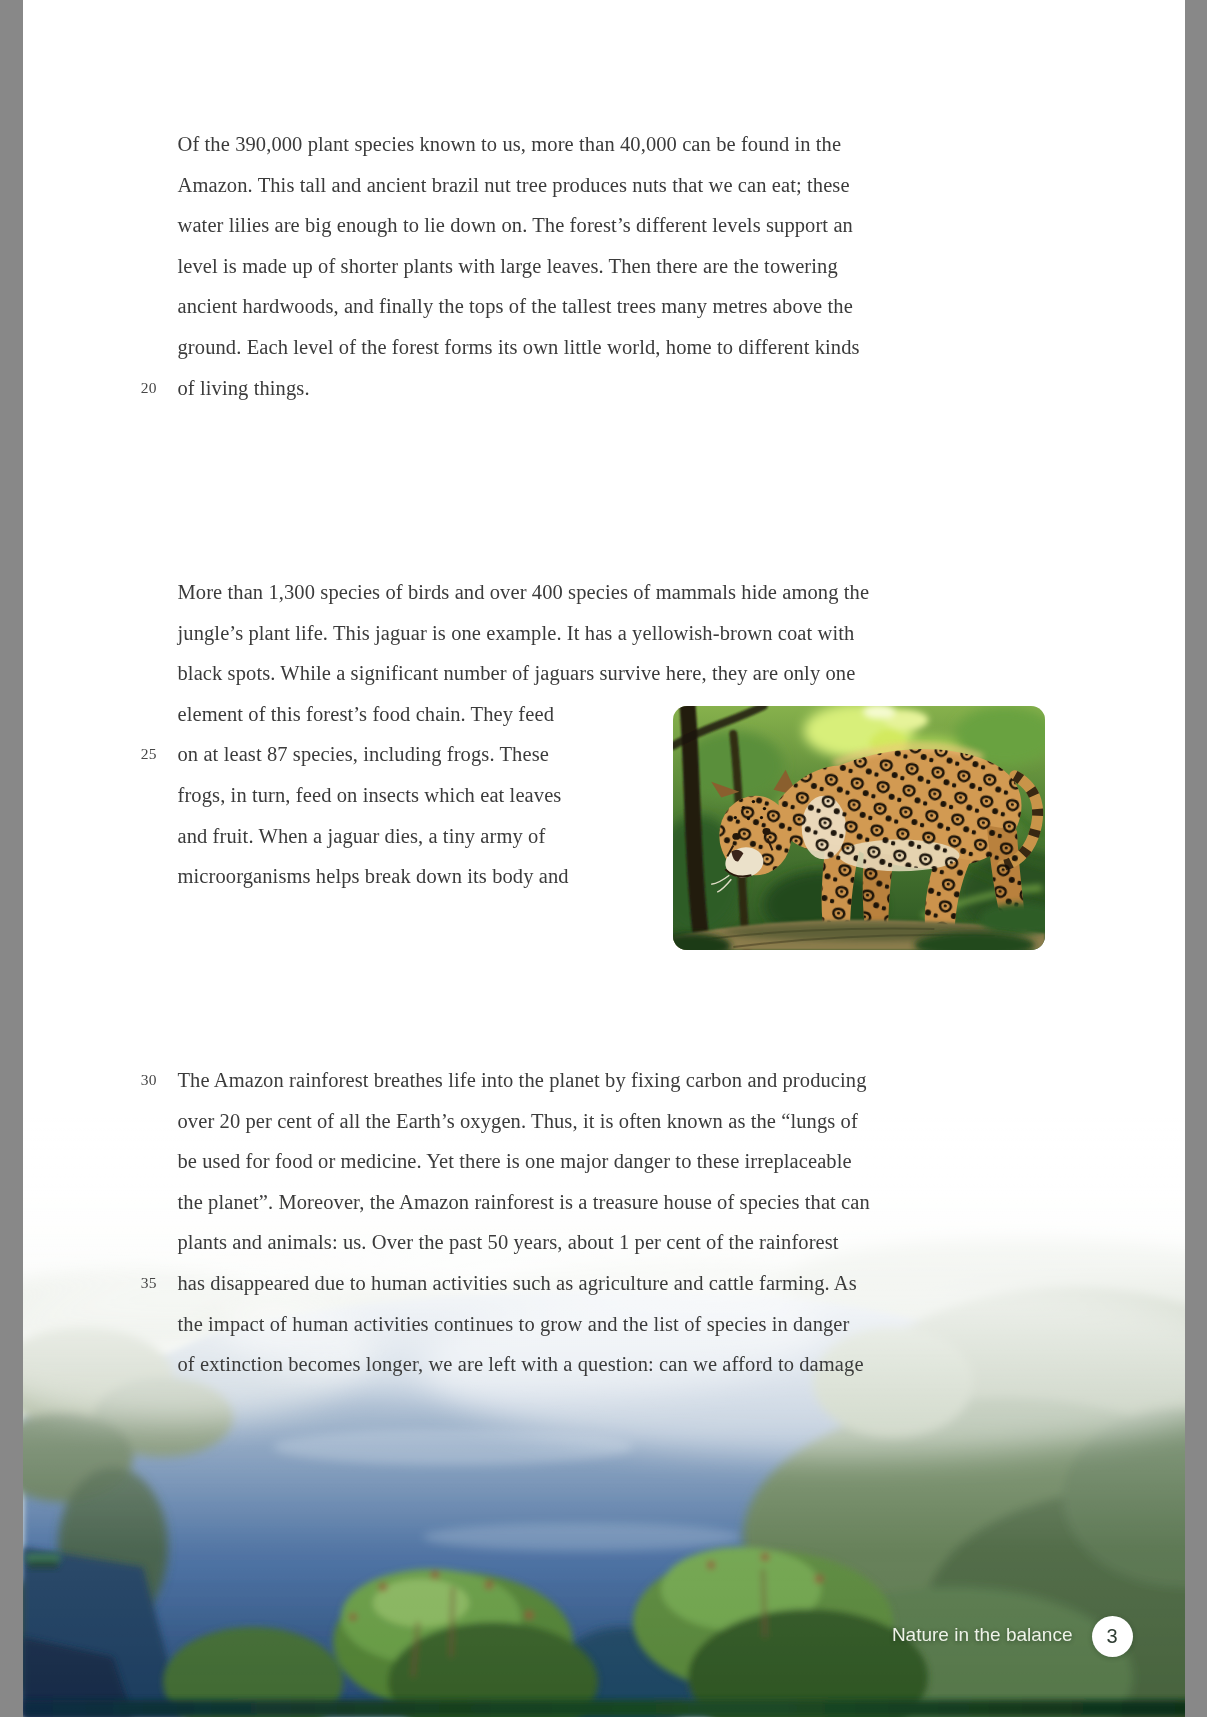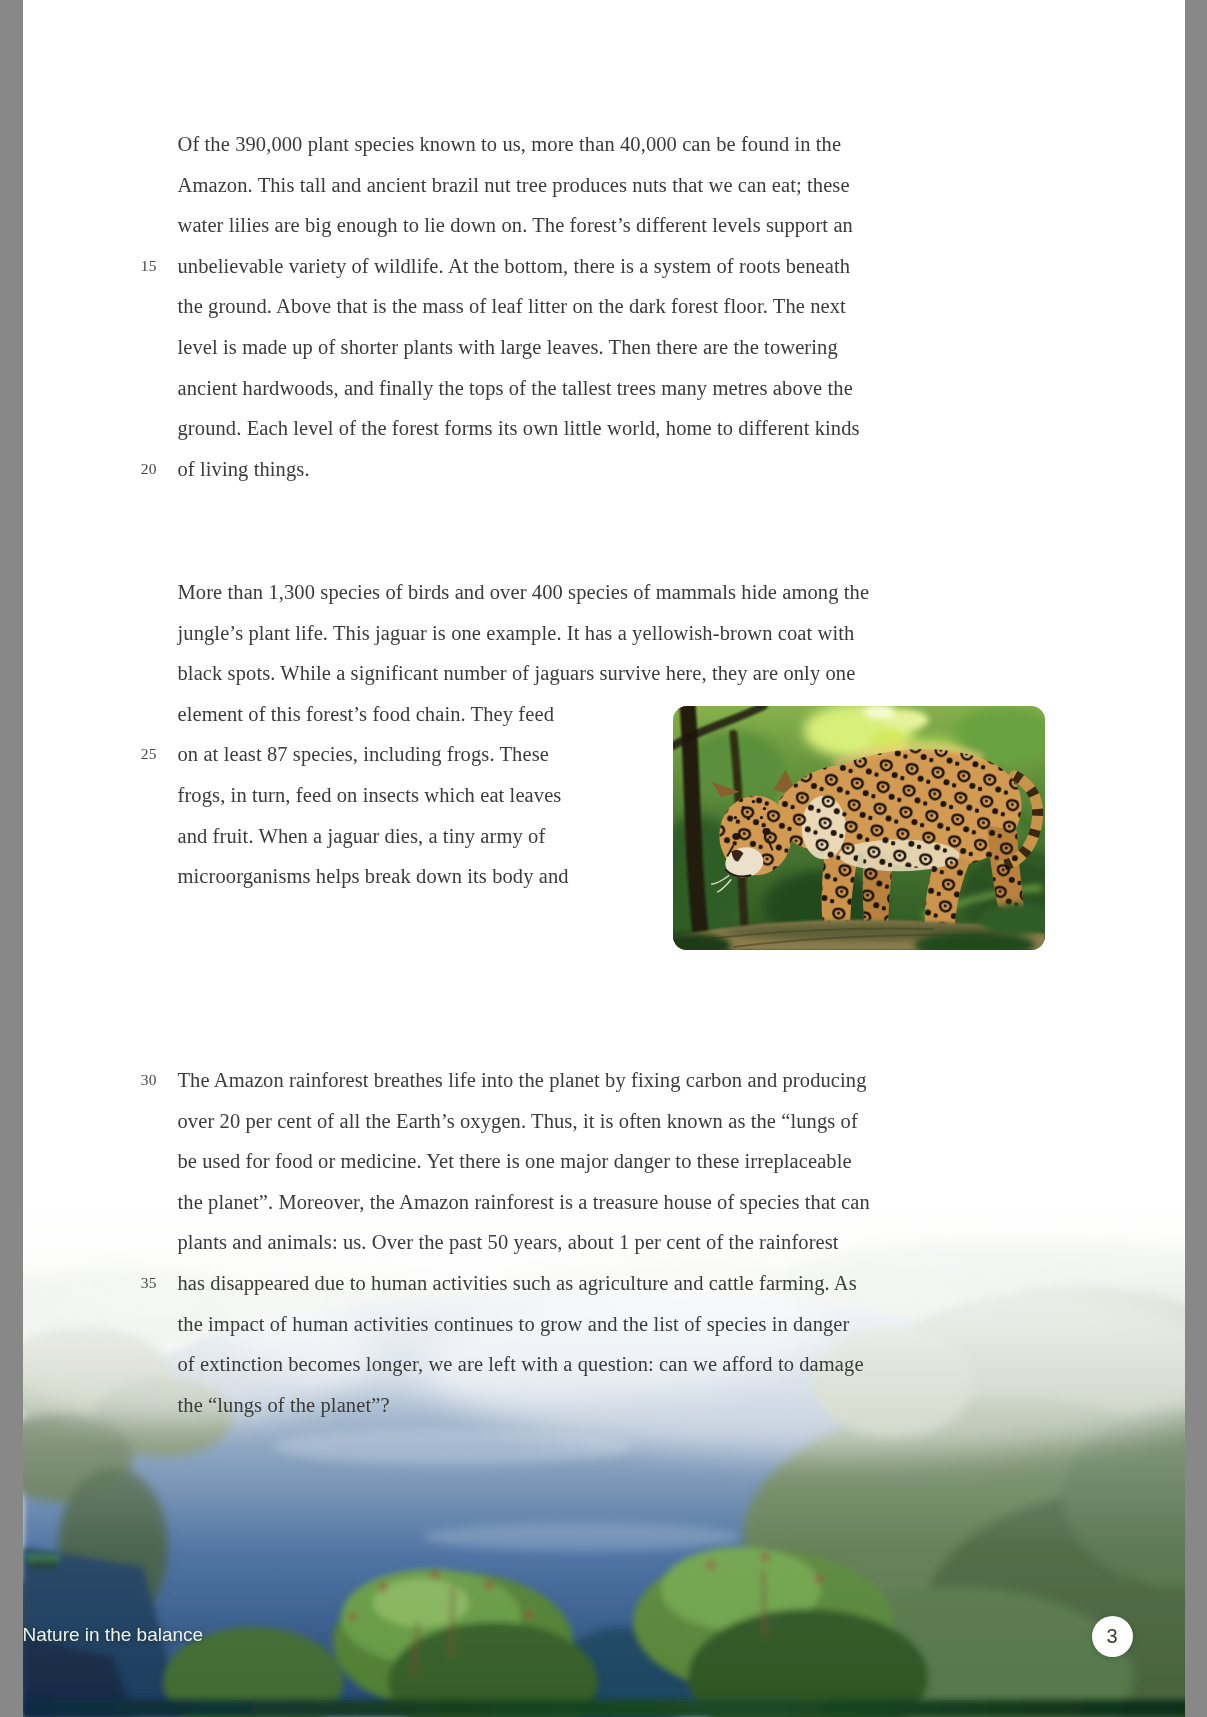--- a/index.html
+++ b/index.html
@@ -31,21 +31,21 @@
   }
   .jaguar svg{display:block;width:100%;height:100%;}
   
   .photo{
     position:absolute;left:0;top:1117px;width:1207px;height:600px;
     z-index:1;
   }
   .photo svg{display:block;width:100%;height:100%;}
   
   .footer-title{
-    position:absolute;left:0;top:1624px;width:1050px;
+    position:absolute;left:0;top:1624px;width:1050px;text-align:right;
     font-family:"Liberation Sans","DejaVu Sans",sans-serif;
     font-size:19px;color:#eef2e8;z-index:4;
     text-shadow:0 1px 4px rgba(10,30,15,.45);
   }
   .page-badge{
     position:absolute;left:1069px;top:1616px;width:41px;height:41px;
     border-radius:50%;background:#ffffff;z-index:4;
     font-family:"Liberation Sans","DejaVu Sans",sans-serif;
     font-size:20px;color:#2f3d33;text-align:center;line-height:41px;
     box-shadow:0 1px 5px rgba(10,30,15,.25);
@@ -54,22 +54,20 @@
 </head>
 <body>
 
 <div class="page">
 
   <div class="textcol">
     <div class="para" style="top:124px">
         <div class="line"><span>Of the 390,000 plant species known to us, more than 40,000 can be found in the</span></div>
         <div class="line"><span>Amazon. This tall and ancient brazil nut tree produces nuts that we can eat; these</span></div>
         <div class="line"><span>water lilies are big enough to lie down on. The forest’s different levels support an</span></div>
-        <div class="line"><span class="lnum">15</span><span>unbelievable variety of wildlife. At the bottom, there is a system of roots beneath</span></div>
-        <div class="line"><span>the ground. Above that is the mass of leaf litter on the dark forest floor. The next</span></div>
         <div class="line"><span>level is made up of shorter plants with large leaves. Then there are the towering</span></div>
         <div class="line"><span>ancient hardwoods, and finally the tops of the tallest trees many metres above the</span></div>
         <div class="line"><span>ground. Each level of the forest forms its own little world, home to different kinds</span></div>
         <div class="line"><span class="lnum">20</span><span>of living things.</span></div>
       </div>
     <div class="para" style="top:572px">
         <div class="line"><span>More than 1,300 species of birds and over 400 species of mammals hide among the</span></div>
         <div class="line"><span>jungle’s plant life. This jaguar is one example. It has a yellowish-brown coat with</span></div>
         <div class="line"><span>black spots. While a significant number of jaguars survive here, they are only one</span></div>
         <div class="line"><span>element of this forest’s food chain. They feed</span></div>
@@ -80,21 +78,20 @@
       </div>
     <div class="para" style="top:1060px">
         <div class="line"><span class="lnum">30</span><span>The Amazon rainforest breathes life into the planet by fixing carbon and producing</span></div>
         <div class="line"><span>over 20 per cent of all the Earth’s oxygen. Thus, it is often known as the “lungs of</span></div>
         <div class="line"><span>be used for food or medicine. Yet there is one major danger to these irreplaceable</span></div>
         <div class="line"><span>the planet”. Moreover, the Amazon rainforest is a treasure house of species that can</span></div>
         <div class="line"><span>plants and animals: us. Over the past 50 years, about 1 per cent of the rainforest</span></div>
         <div class="line"><span class="lnum">35</span><span>has disappeared due to human activities such as agriculture and cattle farming. As</span></div>
         <div class="line"><span>the impact of human activities continues to grow and the list of species in danger</span></div>
         <div class="line"><span>of extinction becomes longer, we are left with a question: can we afford to damage</span></div>
-        <div class="line"><span>the “lungs of the planet”?</span></div>
       </div>
   </div>
 
   <div class="jaguar">
     <svg viewBox="0 0 370 245" preserveAspectRatio="none">
       <defs>
         <linearGradient id="jbg" x1="0" y1="0" x2="0" y2="1">
           <stop offset="0" stop-color="#87b14c"></stop>
             <stop offset=".45" stop-color="#4f7e34"></stop>
             <stop offset="1" stop-color="#2c5522"></stop>

